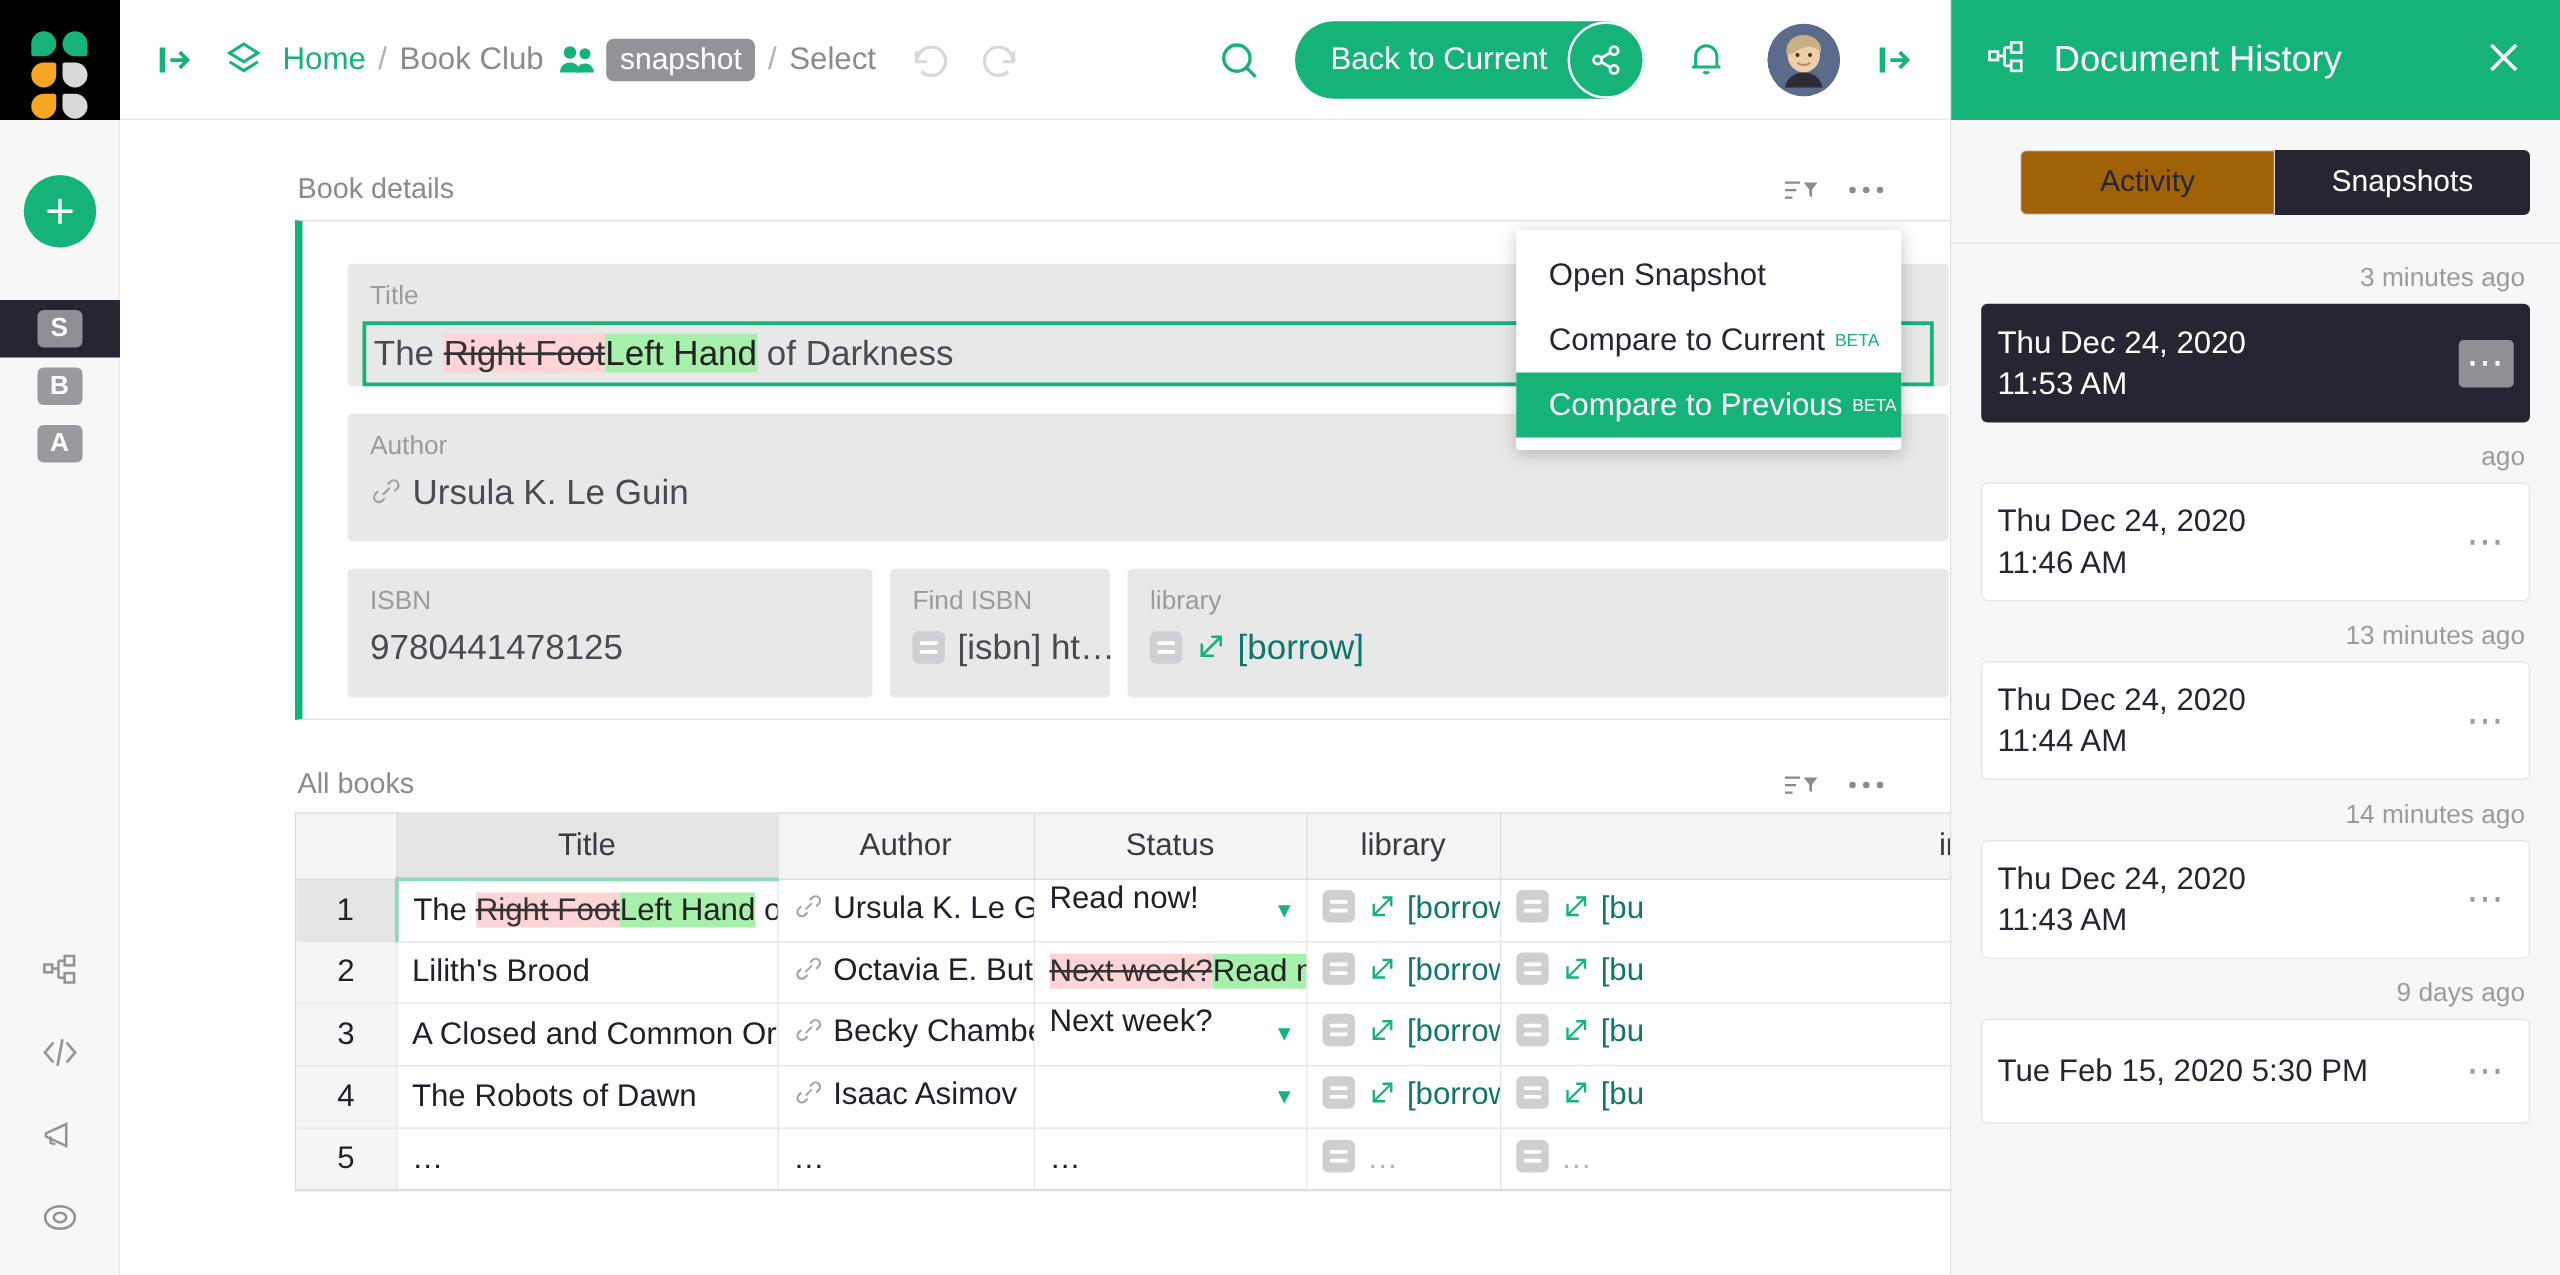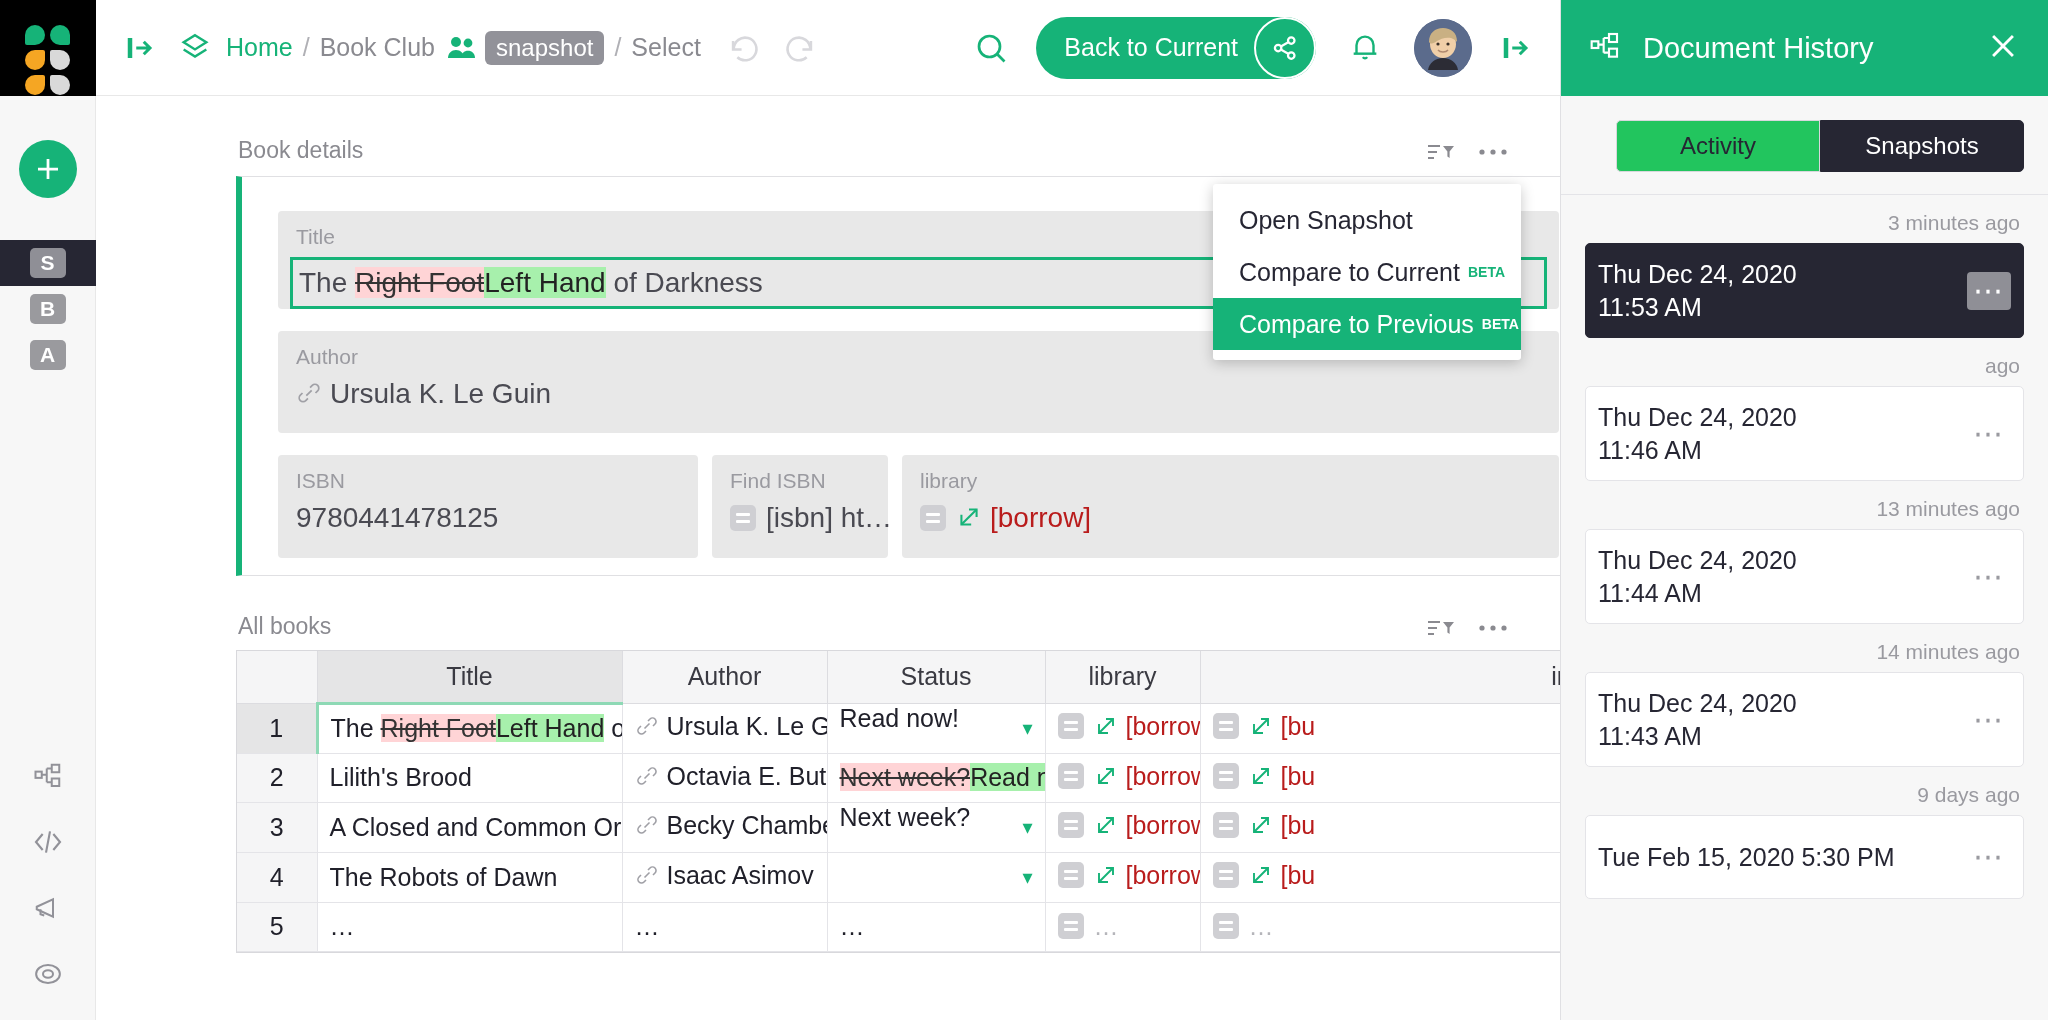--- a/index.html
+++ b/index.html
@@ -96,21 +96,21 @@
   .f-find { width: 176px; }
   .f-lib { flex: 1; }
   .del { background: #ffd4d6; text-decoration: line-through; color: #333; }
   .ins { background: #a7f0ac; color: #222; }
   .link-ico { color: #a0a0a6; margin-right: 8px; display: inline-block; vertical-align: -3px; }
   .formula-chip { display: inline-block; width: 26px; height: 26px; border-radius: 5px; background: #cfcfd3;
                   vertical-align: -4px; margin-right: 10px; position: relative; }
   .formula-chip::before, .formula-chip::after { content: ""; position: absolute; left: 6px; width: 14px; height: 3px;
                   background: #ffffff; border-radius: 1px; }
   .formula-chip::before { top: 8px; } .formula-chip::after { top: 15px; }
-  .ext-link { color: #b91c1c; text-align: right; }
+  .ext-link { color: #0f766e; text-align: right; }
 
   
   .table-wrap { margin: 10px 0 0 140px; width: 1360px; border: 1px solid #d8d8dc; border-top: 1px solid #d8d8dc;
                 overflow: hidden; background: #ffffff; }
   table.grid { border-collapse: collapse; width: 1360px; table-layout: fixed; font-size: 25px; }
   table.grid th { background: #f5f5f6; border-right: 1px solid #dcdce0; border-bottom: 1px solid #dcdce0;
                   height: 52px; font-weight: normal; color: #3a3a42; }
   table.grid th.hdr-active { background: #e5e5e6; }
   table.grid td { border-right: 1px solid #e4e4e8; border-bottom: 1px solid #e4e4e8; height: 49px;
                   padding: 0 12px; color: #20202a; white-space: nowrap; overflow: hidden; }
@@ -124,40 +124,40 @@
 
   
   .right-panel { width: 488px; flex: 0 0 488px; background: #f7f7f7; border-left: 1px solid #e0e0e3;
                  display: flex; flex-direction: column; position: relative; }
   .rp-header { height: 96px; background: #16b378; display: flex; align-items: center; padding: 0 28px; gap: 22px; }
   .rp-title { color: #ffffff; font-size: 29px; }
   .rp-close { margin-left: auto; cursor: pointer; }
   .rp-tabs { padding: 24px 24px 22px 24px; display: flex; border-bottom: 1px solid #e4e4e8; }
   .rp-tab { flex: 1; height: 52px; display: flex; align-items: center; justify-content: center;
             font-size: 24px; cursor: pointer; border: 1px solid #d8d8dc; }
-  .rp-tab:first-child { border-radius: 5px 0 0 5px; background: #22c55e; color: #262633; margin-left: 31px; }
+  .rp-tab:first-child { border-radius: 5px 0 0 5px; background: #a16207; color: #262633; margin-left: 31px; }
   .rp-tab:last-child { border-radius: 0 5px 5px 0; background: #262633; color: #ffffff; border-color: #262633; }
   .rp-list { flex: 1; overflow: hidden; padding: 0 24px; }
   .snap-time { text-align: right; color: #9a9aa0; font-size: 21px; margin: 16px 4px 8px 0; }
   .snap-card { border: 1px solid #e4e4e8; border-radius: 5px; background: #ffffff; padding: 14px 12px;
                display: flex; align-items: center; min-height: 84px; cursor: pointer; }
   .snap-card.active { background: #262633; border-color: #262633; }
   .snap-card .snap-label { font-size: 25px; color: #262633; line-height: 1.3; }
   .snap-card.active .snap-label { color: #ffffff; }
   .snap-dots { margin-left: auto; color: #9a9aa0; font-size: 30px; letter-spacing: 2px; line-height: 1; cursor: pointer;
                padding: 4px 6px; border-radius: 4px; }
   .snap-card.active .snap-dots { background: #8f8f96; color: #ffffff; }
 
   
   .ctx-menu { position: absolute; left: -348px; top: 184px; width: 308px; background: #ffffff;
               box-shadow: 0 3px 14px rgba(0,0,0,0.22); border-radius: 3px; padding: 10px 0; z-index: 50; }
   .ctx-item { height: 52px; display: flex; align-items: center; padding: 0 26px; font-size: 25px;
               color: #262633; cursor: pointer; white-space: nowrap; }
   .ctx-item.hl { background: #16b378; color: #ffffff; }
-  .beta { font-size: 14px; font-weight: bold; color: #16b378; margin-left: 8px; vertical-align: 7px; }
+  .beta { font-size: 14px; font-weight: normal; color: #16b378; margin-left: 8px; vertical-align: 7px; }
   .ctx-item.hl .beta { color: #ffffff; }
 </style>
 </head>
 <body>
 
 <div class="app">
 
   <div class="left-rail">
     <div class="logo-box">
       <div class="logo-grid">

